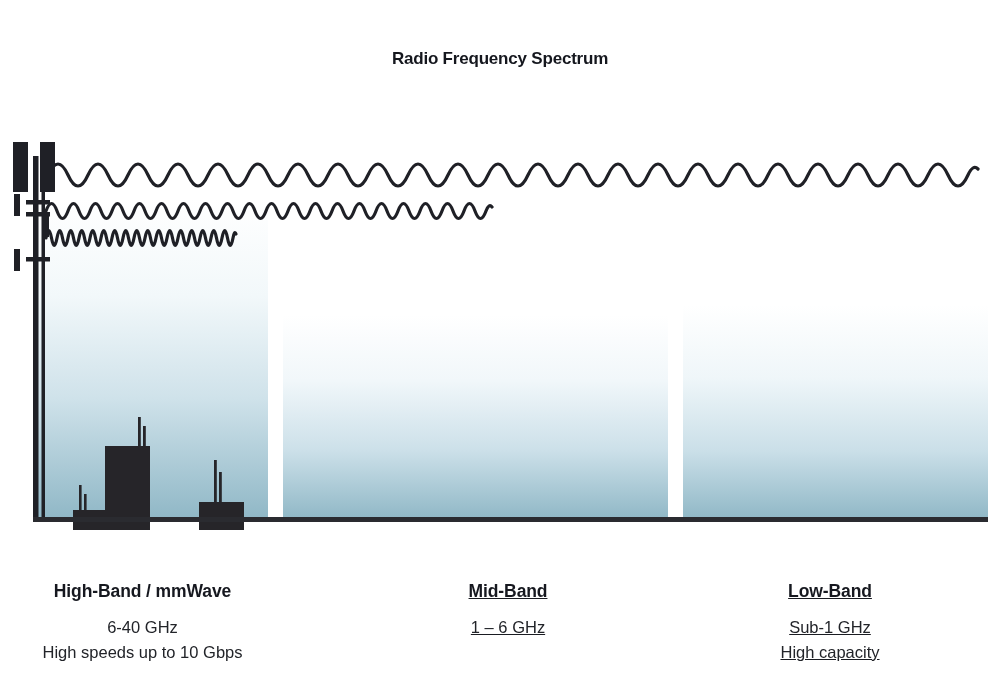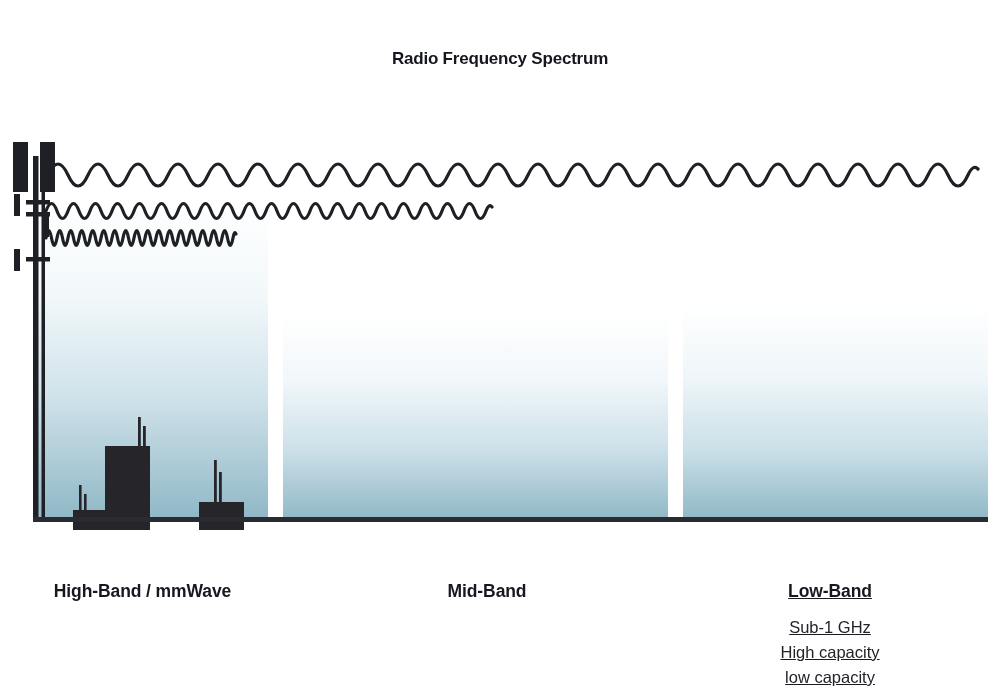--- a/index.html
+++ b/index.html
@@ -65,21 +65,21 @@
     margin-top: 14px;
   }
   .band-line {
     font-size: 16.5px;
     font-weight: normal;
     color: #222429;
     line-height: 25px;
     white-space: nowrap;
   }
   #band-high { left: 0px;   top: 0px; width: 285px; }
-  #band-mid  { left: 342px; top: 0px; width: 290px; }
+  #band-mid  { left: 363px; top: 0px; width: 290px; text-decoration: underline; }
   #band-low  { left: 680px; top: 0px; width: 300px; text-decoration: underline; }
 </style>
 </head>
 <body>
 
 <div id="infographic">
 
   <div class="title">Radio Frequency Spectrum</div>
 
   <div class="scene">
@@ -210,31 +210,35 @@
       </g>
 
       <rect x="33" y="397" width="955" height="5" fill="#2a2b30"></rect>
     </svg>
   </div>
 
   <div class="labels">
 
     <div class="band-label" id="band-high">
       <div class="band-title">High-Band / mmWave</div>
+      <div class="band-lines">
+        <div class="band-line">6-40 GHz</div>
+        <div class="band-line">High speeds up to 10 Gbps</div>
+      </div>
     </div>
 
     <div class="band-label" id="band-mid">
       <div class="band-title">Mid-Band</div>
       <div class="band-lines">
+        <div class="band-line">1 – 6 GHz</div>
       </div>
     </div>
 
     <div class="band-label" id="band-low">
       <div class="band-title">Low-Band</div>
       <div class="band-lines">
         <div class="band-line">Sub-1 GHz</div>
         <div class="band-line">High capacity</div>
-        <div class="band-line">low capacity</div>
       </div>
     </div>
 
   </div>
 </div>
 
 </body></html>

